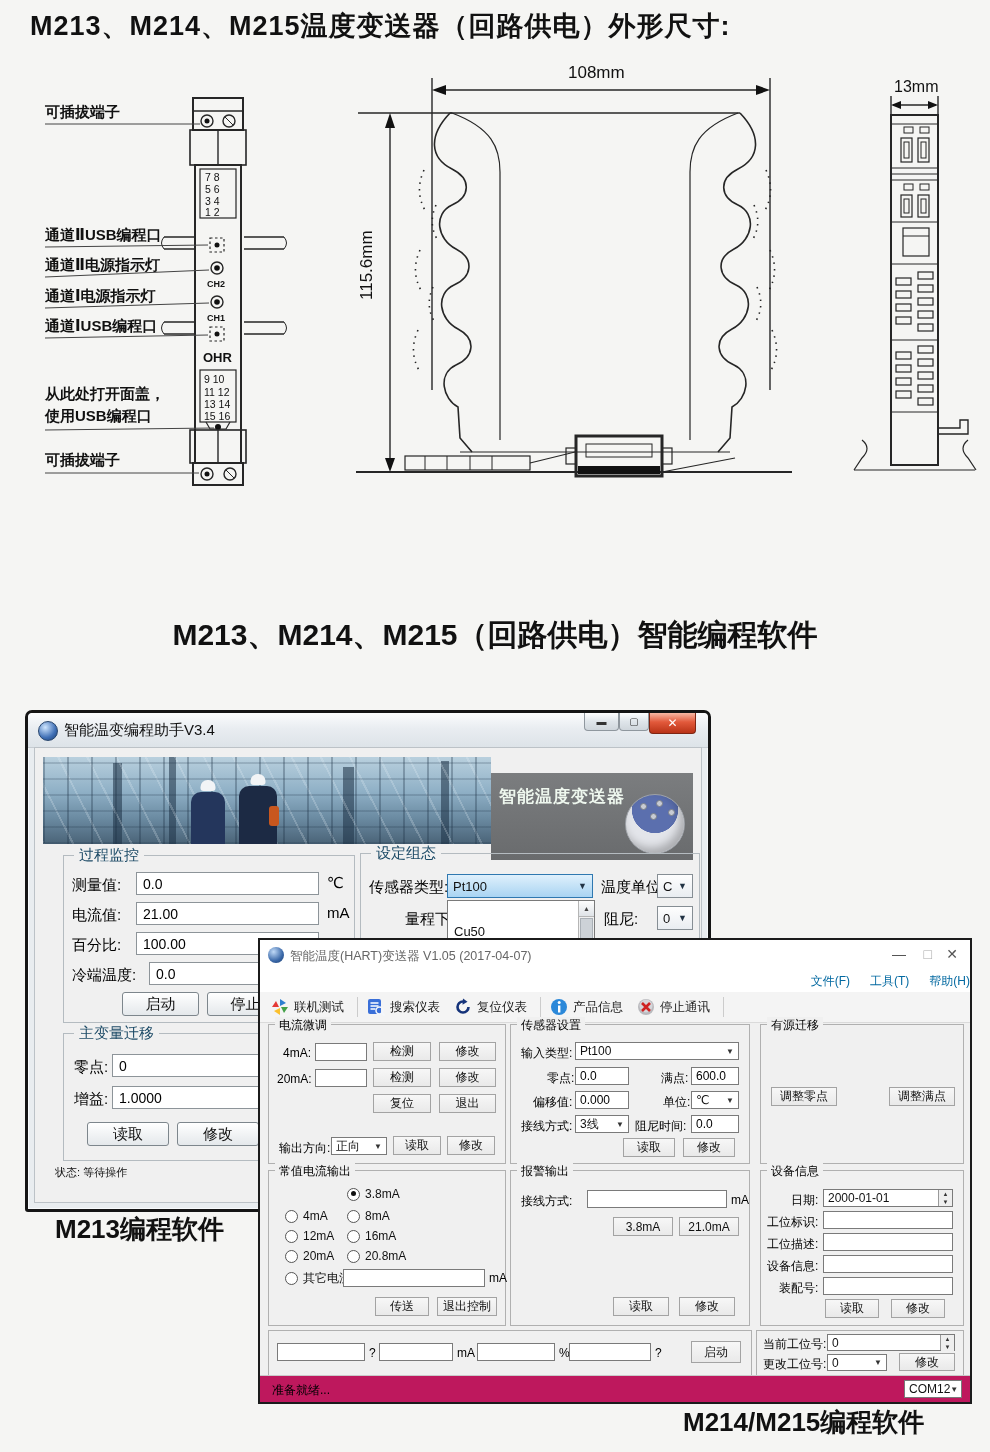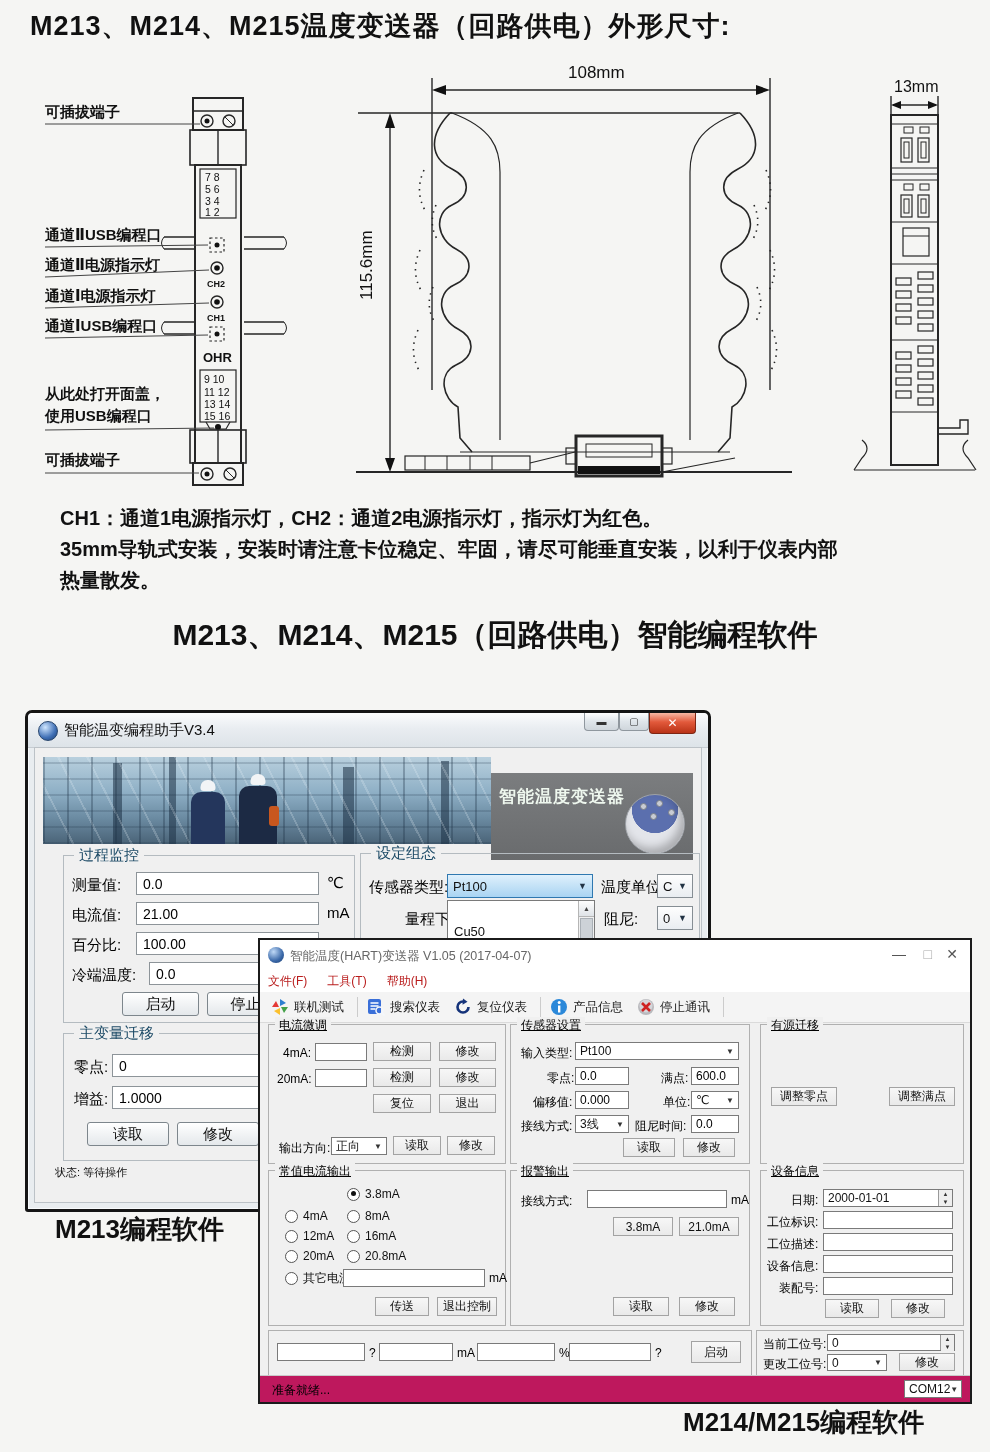--- a/index.html
+++ b/index.html
@@ -45,26 +45,26 @@
 .ddlist .it{padding:2px 6px;height:17px;}
 .sbar{position:absolute;top:0;right:0;bottom:0;width:15px;background:#f0f0f0;border-left:1px solid #b5b5b5;}
 .sbar .up{height:15px;border-bottom:1px solid #b5b5b5;background:linear-gradient(#fdfdfd,#dfe3e7);font-size:7px;text-align:center;line-height:15px;color:#444;}
 .sbar .th{margin:1px;height:20px;background:#cdd2d7;border:1px solid #aab0b6;}
 
 .win2{left:258px;top:938px;width:710px;height:462px;background:#f0f0f0;border:2px solid #1b1b1b;z-index:20;box-sizing:content-box;}
 .w2-tb{position:absolute;left:0;right:0;top:0;height:30px;background:#fff;}
 .w2-ico{position:absolute;left:8px;top:7px;width:16px;height:16px;border-radius:50%;background:radial-gradient(circle at 35% 30%,#bfd9f7,#3a68a8 60%,#1c3c6e);}
 .w2-title{position:absolute;left:30px;top:8px;font-size:12.5px;color:#666;}
 .w2c{position:absolute;top:6px;font-size:14px;color:#555;}
-.w2-menu{position:absolute;left:0;right:0;top:30px;height:22px;background:#fff;border-bottom:1px solid #e2e2e2;display:flex;align-items:center;padding-left:8px;gap:20px;font-size:12px;color:#b91c1c;}
+.w2-menu{position:absolute;left:0;right:0;top:30px;height:22px;background:#fff;border-bottom:1px solid #e2e2e2;display:flex;align-items:center;padding-left:8px;gap:20px;font-size:12px;color:#0369a1;justify-content:flex-end;}
 .w2-tool{position:absolute;left:0;right:0;top:52px;height:30px;background:#f4f4f4;border-bottom:1px solid #dadada;display:flex;align-items:center;padding-left:6px;font-size:12.5px;color:#1a1a1a;}
 .tbtn{display:flex;align-items:center;gap:5px;padding:3px 9px 3px 5px;}
 .tsep{width:1px;height:20px;background:#cccccc;margin:0 4px;}
 .g2{position:absolute;border:1px solid #b0b0b0;}
-.g2>.lg{position:absolute;top:-8px;left:6px;background:#f0f0f0;padding:0 4px;font-size:12px;color:#000;text-decoration:underline;}
+.g2>.lg{position:absolute;top:-8px;left:6px;background:#f0f0f0;padding:0 4px;font-size:12px;color:#000;}
 .lb2{font-size:12px;color:#000;}
 .tin2{box-sizing:border-box;height:18px;border:1px solid #7a7a7a;background:#fff;font-size:12px;padding:0 4px;font-family:inherit;width:100%;}
 .btn2{box-sizing:border-box;background:linear-gradient(#f7f7f7,#e9e9e9);border:1px solid #a3a3a3;font-size:12px;display:flex;align-items:center;justify-content:center;}
 .cmb2{box-sizing:border-box;background:#fff;border:1px solid #7a7a7a;display:flex;align-items:center;justify-content:space-between;padding:0 4px;font-size:12px;}
 .cmb2 .ar{font-size:8px;color:#333;}
 .radio{display:inline-block;width:11px;height:11px;border:1px solid #555;border-radius:50%;background:#fff;position:relative;vertical-align:-2px;}
 .radio.sel:after{content:"";position:absolute;left:2.5px;top:2.5px;width:5px;height:5px;border-radius:50%;background:#111;}
 .ropt{position:absolute;font-size:12px;display:flex;align-items:center;gap:5px;}
 .dinp{box-sizing:border-box;position:absolute;height:18px;border:1px solid #7a7a7a;background:#fff;display:flex;}
 .dinp .tx{flex:1;font-size:12px;padding:1px 4px;}
@@ -229,25 +229,20 @@
           <rect x="918" y="385" width="15" height="7"></rect>
           <rect x="918" y="398" width="15" height="7"></rect>
       </g>
       <line x1="891" y1="412" x2="938" y2="412" stroke-width="1"></line>
       <path d="M938,428 h22 v-8 h8 v14 h-30" stroke-width="1.4"></path>
       <path d="M862,440 q10,8 0,18 l-8,12 M968,440 q-10,8 0,18 l8,12" stroke-width="1.2"></path>
       <path d="M854,470 L975,470" stroke-width="1.2"></path>
     </g>
   </svg>
 
-  <div class="notes ab">
-    <div>CH1：通道1电源指示灯，CH2：通道2电源指示灯，指示灯为红色。</div>
-    <div>35mm导轨式安装，安装时请注意卡位稳定、牢固，请尽可能垂直安装，以利于仪表内部</div>
-    <div>热量散发。</div>
-  </div>
 
   <div class="sw-title ab">M213、M214、M215（回路供电）智能编程软件</div>
 
   <div class="win1 ab">
     <div class="w1-tb">
       <span class="w1-ico"></span>
       <span class="w1-title nw">智能温变编程助手V3.4</span>
       <span class="w1-btns">
         <span class="w1b min">▬</span>
         <span class="w1b max">▢</span>

